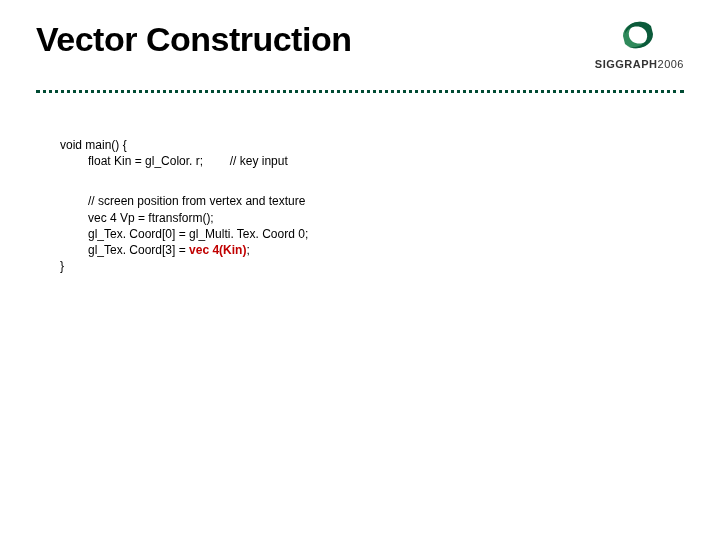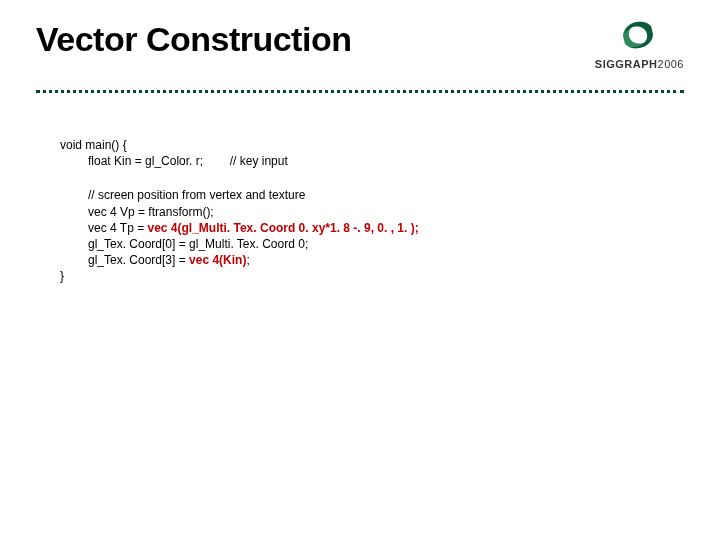--- a/index.html
+++ b/index.html
@@ -7,21 +7,21 @@
   .slide { width: 720px; height: 540px; position: relative; padding: 20px 36px; }
   .header { display: flex; justify-content: space-between; align-items: flex-start; }
   .title { font-size: 34px; font-weight: bold; color: #000; letter-spacing: -0.5px; }
   .logo-wrap { display: flex; flex-direction: column; align-items: center; gap: 4px; margin-top: -4px; }
   .logo-siggraph { display: block; }
   .logo-text { font-size: 11px; letter-spacing: 0.5px; color: #333; }
   .logo-text b { font-weight: bold; }
   .divider { margin-top: 20px; border: none; border-top: 3px dotted #004a33; width: 100%; }
   .code { font-size: 12px; color: #000; margin-top: 44px; margin-left: 24px; line-height: 1.35; }
   .code .indent1 { margin-left: 28px; }
-  .code .blk { margin-top: 18px; }
+  .code .blk { margin-top: 24px; }
   .comment { }
   .hl { color: #c00000; font-weight: bold; }
 </style>
 </head>
 <body>
 
 <div class="slide">
 
   <div class="header">
     <div class="title">Vector Construction</div>
@@ -40,23 +40,20 @@
   <hr class="divider">
 
   <div class="code">
     <div>void main() {</div>
     <div class="indent1">
       <span>float Kin = gl_Color. r;</span>&nbsp;&nbsp;&nbsp;&nbsp;&nbsp;&nbsp;&nbsp;&nbsp;<span class="comment">// key input</span>
     </div>
 
     <div class="indent1 blk comment">// screen position from vertex and texture</div>
     <div class="indent1">vec 4 Vp = ftransform();</div>
-    <div class="indent1">
-      <span>vec 4 Tp = </span><span class="hl">vec 4(gl_Multi. Tex. Coord 0. xy*1. 8 -. 9, 0. , 1. );</span>
-    </div>
 
 
     <div class="indent1">gl_Tex. Coord[0] = gl_Multi. Tex. Coord 0;</div>
     <div class="indent1">
       <span>gl_Tex. Coord[3] = </span><span class="hl">vec 4(Kin)</span><span>;</span>
     </div>
     <div>}</div>
   </div>
 
 </div>

